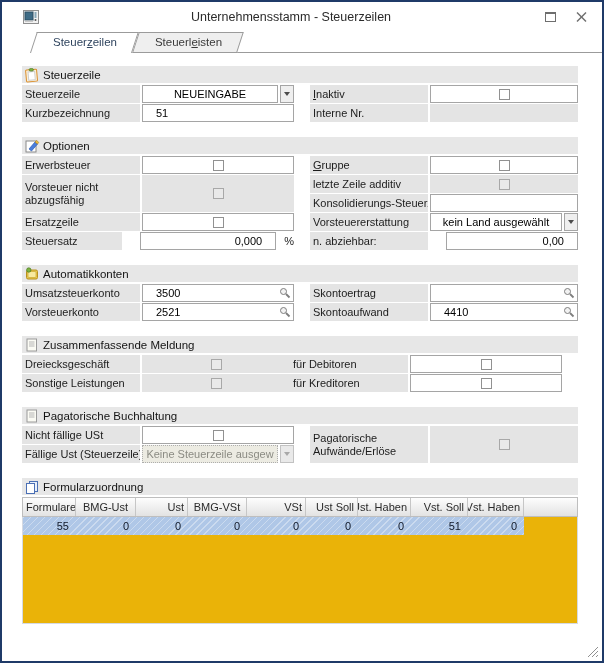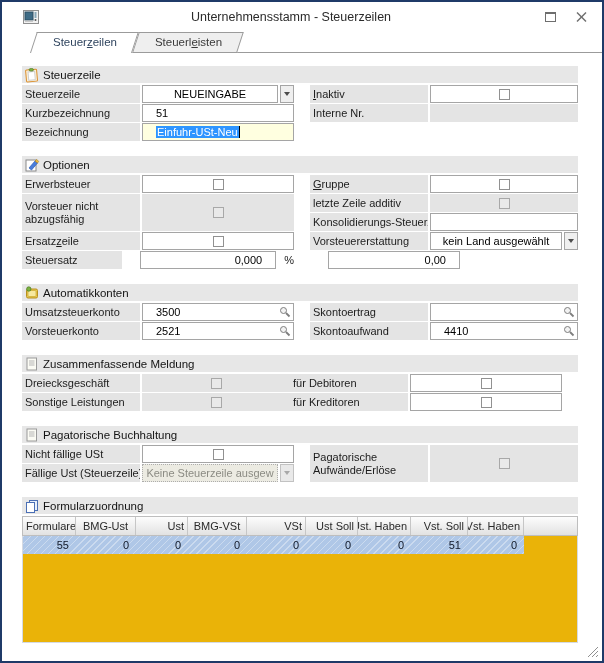--- a/index.html
+++ b/index.html
@@ -150,29 +150,20 @@
             </div>
           </div>
           <div class="row">
             <div class="lbl">Kurzbezeichnung</div>
             <div class="fwrap">
                 <div class="input">
                   <span>51</span>
                 </div>
               </div>
           </div>
-          <div class="row">
-            <div class="lbl">Bezeichnung</div>
-            <div class="fwrap">
-              <div class="input yellow">
-                <span class="sel">Einfuhr-USt-Neu</span>
-                  <span class="caret"></span>
-              </div>
-            </div>
-          </div>
         </div>
         <div class="col col-right">
           <div class="row">
             <div class="lbl">
               <span><span></span><span class="accel">I</span><span>naktiv</span></span>
             </div>
             <div class="fwrap">
                 <div class="cbf">
                   <span class="cb"></span>
                 </div>
@@ -265,20 +256,21 @@
             <div class="fwrap">
               <div class="input center fixed132">
                   <span>kein Land ausgewählt</span>
                 </div>
               <div class="combo-btn">
                   <span class="arr"></span>
                 </div>
             </div>
           </div>
           <div class="row">
+            <div class="lbl">n. abziehbar:</div>
             <div class="fwrap">
                 <div class="input right fixed132">
                   <span>0,00</span>
                 </div>
               </div>
           </div>
         </div>
       </div>
     </div>
 

